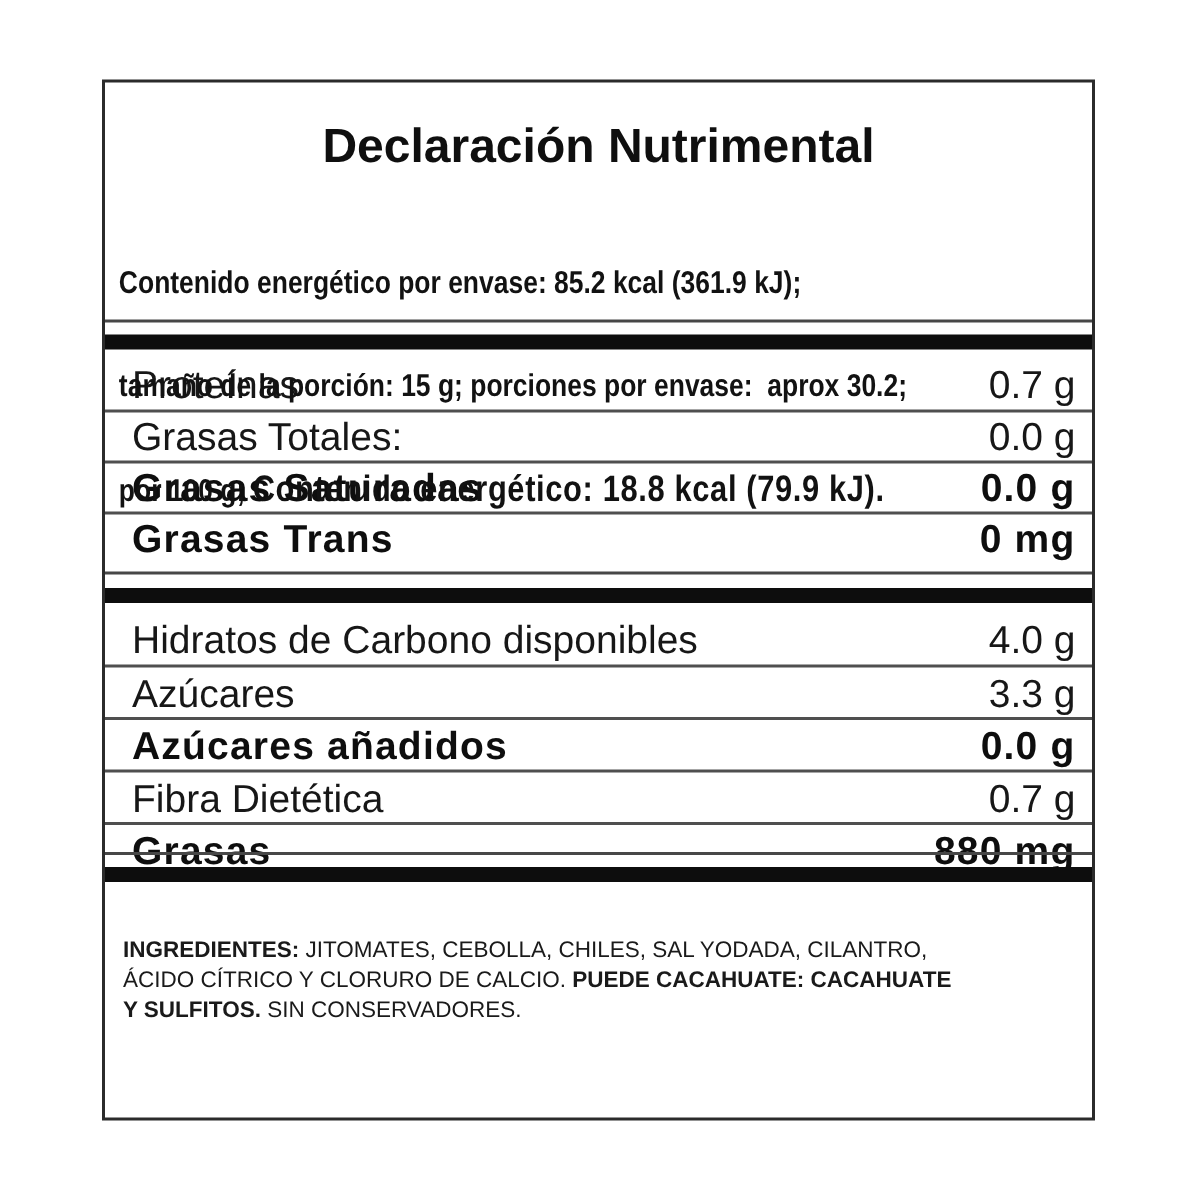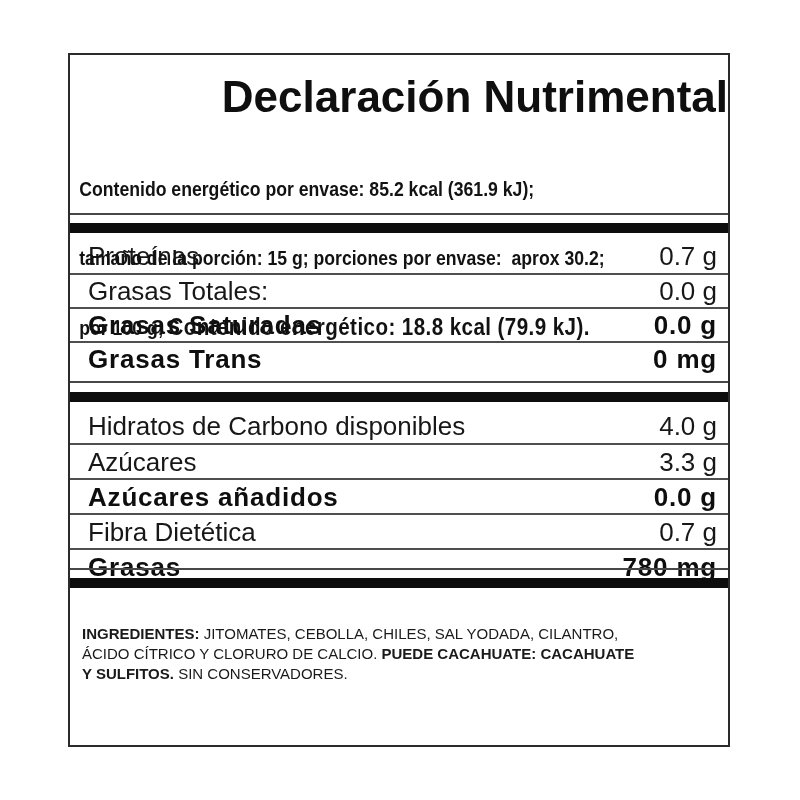--- a/index.html
+++ b/index.html
@@ -30,22 +30,22 @@
     display: flex;
     flex-direction: column;
   }
   .header {
     height: 158px;
     box-sizing: border-box;
     padding-top: 20px;
     flex: none;
   }
   .title {
-    text-align: right;
-    font-size: 44px;
+    text-align: center;
+    font-size: 32px;
     font-weight: 700;
     line-height: 44px;
     letter-spacing: 0px;
     color: #0f0f0f;
   }
   .energy {
     margin-top: 12px;
     padding-left: 11px;
     font-size: 21px;
     font-weight: 700;
@@ -161,21 +161,21 @@
       <div class="row bold">
         <span>Azúcares añadidos</span>
         <span>0.0 g</span>
       </div>
       <div class="row">
         <span>Fibra Dietética</span>
         <span>0.7 g</span>
       </div>
       <div class="row bold">
         <span>Grasas</span>
-        <span>780 mg</span>
+        <span>880 mg</span>
       </div>
     </div>
 
     <div class="hr-thin"></div>
     <div class="gap8"></div>
     <div class="bar-thick"></div>
 
     <div class="ingredients">
       <div class="ing-line"><span class="b">INGREDIENTES:</span><span> JITOMATES, CEBOLLA, CHILES, SAL YODADA, CILANTRO,</span></div>
       <div class="ing-line"><span>ÁCIDO CÍTRICO Y CLORURO DE CALCIO. </span><span class="b">PUEDE CACAHUATE: CACAHUATE</span></div>

